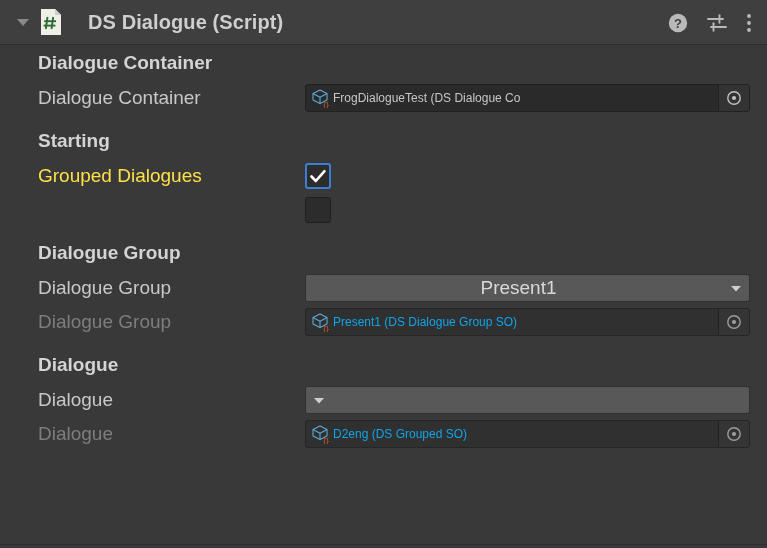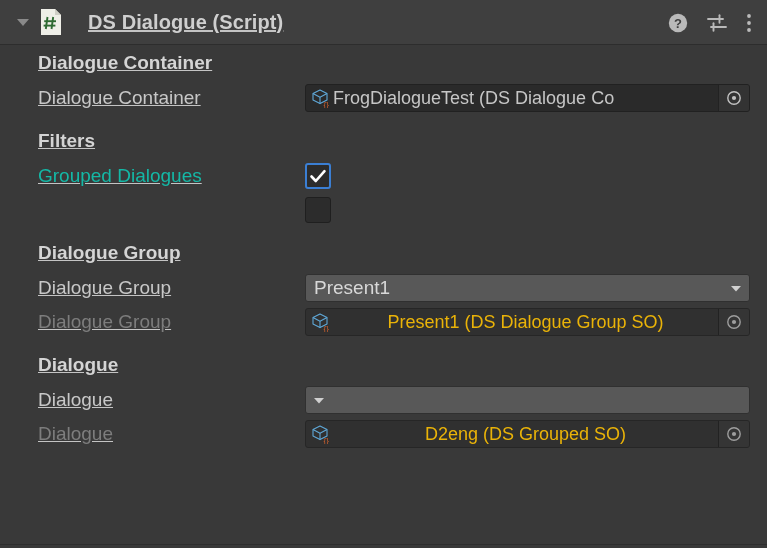--- a/index.html
+++ b/index.html
@@ -15,21 +15,20 @@
     -webkit-font-smoothing: antialiased;
   }
 
   .inspector {
     position: relative;
     width: 767px;
     height: 548px;
     background: #393939;
     color: #c4c4c4;
     box-sizing: border-box;
-    text-decoration: underline;
   }
 
   
   .comp-header {
     position: relative;
     height: 45px;
     background: #3f3f3f;
     display: flex;
     align-items: center;
     border-bottom: 1px solid #2d2d2d;
@@ -104,21 +103,21 @@
     padding-left: 38px;
     box-sizing: border-box;
   }
   .row .label {
     font-size: 19px;
     color: #c8c8c8;
     white-space: nowrap;
     flex: 0 0 auto;
   }
   .row.dim .label { color: #7d7d7d; }
-  .row .label.blue { color: #14b8a6; }
+  .row .label.blue { color: #fde047; }
 
   
   .ctrl {
     position: absolute;
     left: 305px;
     right: 17px;
     height: 28px;
     box-sizing: border-box;
   }
   .row { position: relative; }
@@ -143,28 +142,28 @@
     height: 22px;
     margin-left: 4px;
     display: flex;
     align-items: center;
     justify-content: center;
   }
   .obj-cube svg { display: block; }
 
   .obj-text {
     flex: 1 1 auto;
-    font-size: 18px;
+    font-size: 12px;
     color: #c6c6c6;
     white-space: nowrap;
     overflow: hidden;
     margin-left: 1px;
     line-height: 26px;
   }
-  .objfield.dimmed .obj-text { color: #eab308; text-align: center; }
+  .objfield.dimmed .obj-text { color: #0ea5e9; }
 
   .obj-picker {
     flex: 0 0 auto;
     width: 30px;
     height: 26px;
     display: flex;
     align-items: center;
     justify-content: center;
     background: #333333;
     border-left: 1px solid #222;
@@ -186,20 +185,21 @@
     overflow: hidden;
   }
   .dropdown .dd-text {
     flex: 1 1 auto;
     font-size: 19px;
     color: #d8d8d8;
     padding-left: 8px;
     white-space: nowrap;
     overflow: hidden;
     line-height: 26px;
+    text-align: center;
   }
   .dropdown .dd-arrow {
     flex: 0 0 auto;
     width: 26px;
     display: flex;
     align-items: center;
     justify-content: center;
   }
   .dropdown .dd-arrow svg { display: block; }
 
@@ -318,21 +318,21 @@
               <circle cx="9" cy="9" r="6.2" fill="none" stroke="#c2c2c2" stroke-width="1.4"></circle>
               <circle cx="9" cy="9" r="2.1" fill="#c2c2c2"></circle>
             </svg>
           </span>
         </div>
       </div>
     </div>
 
     <div class="spacer-sm"></div>
 
-    <div class="section-header">Filters</div>
+    <div class="section-header">Starting</div>
 
     <div class="row">
       <span class="label blue">Grouped Dialogues</span>
       <div class="cbwrap">
         <div class="checkbox checked">
           <svg width="20" height="20" viewBox="0 0 20 20">
             <polyline points="3.5,10.5 7.8,15 16.5,5.2" fill="none" stroke="#ffffff" stroke-width="2.6" stroke-linecap="round" stroke-linejoin="round"></polyline>
           </svg>
         </div>
       </div>

